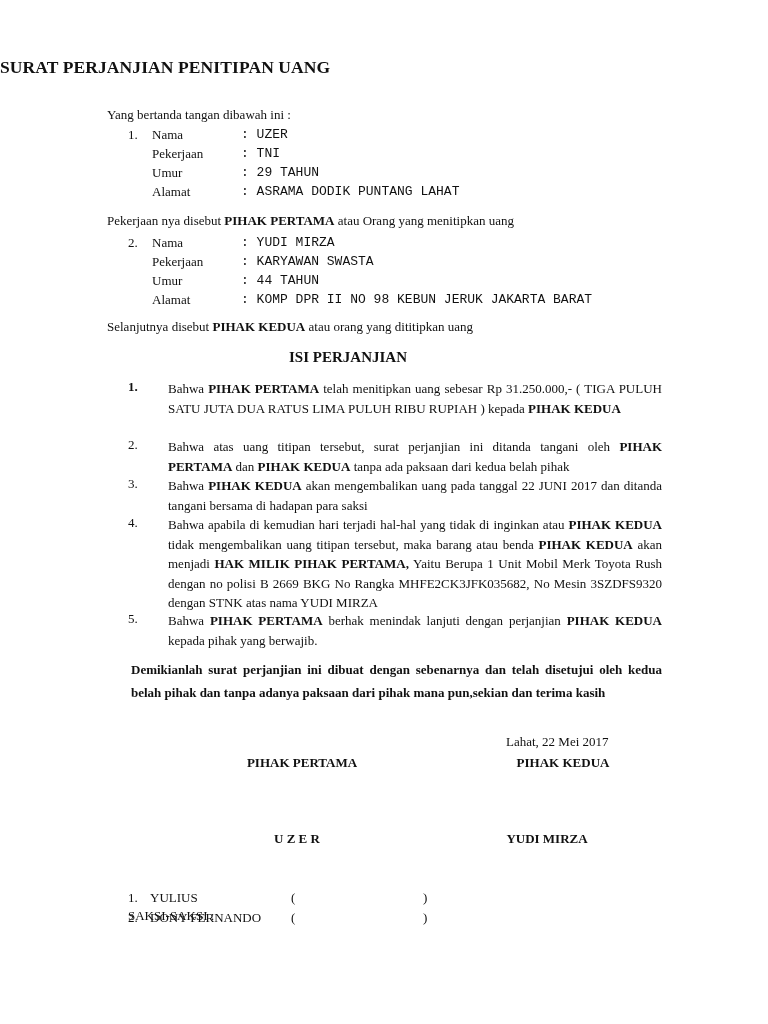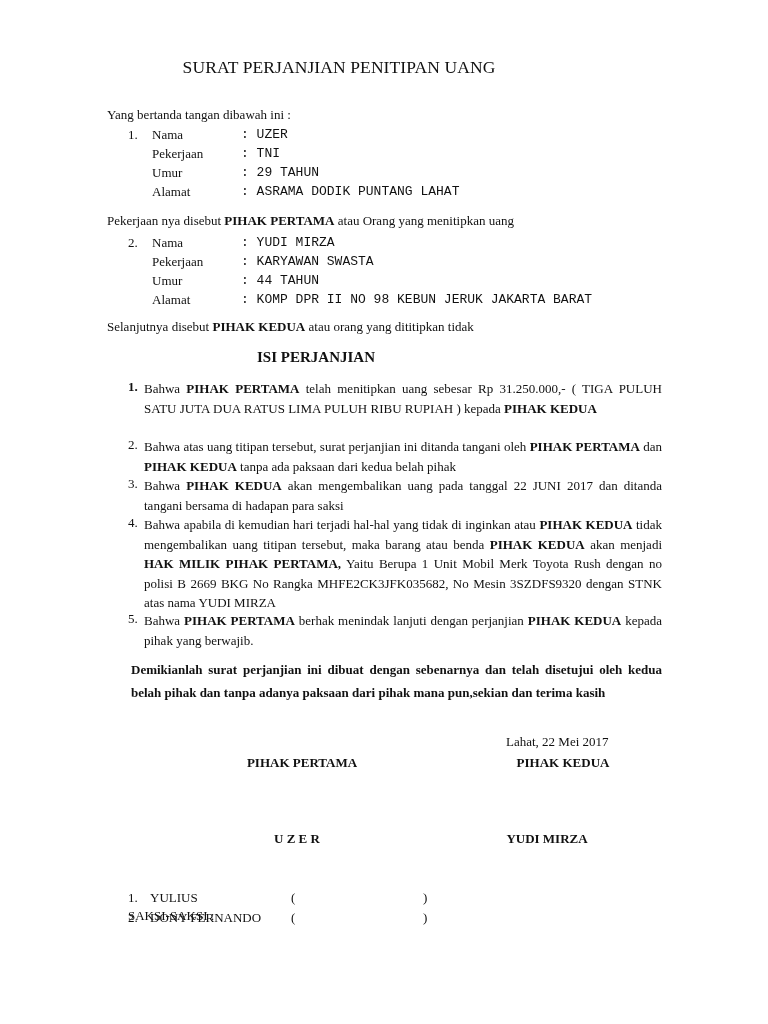--- a/index.html
+++ b/index.html
@@ -1,27 +1,27 @@
 <!DOCTYPE html>
 <html><head>
 <meta charset="utf-8">
 <style>
   html, body { margin: 0; padding: 0; background: #ffffff; }
   body { width: 768px; height: 1024px; position: relative; overflow: hidden;
          font-family: "Liberation Serif", "DejaVu Serif", serif; color: #111; font-size: 13px; }
   .abs { position: absolute; white-space: nowrap; }
-  .title { left: 0; width: 678px; top: 57px; text-align: center; font-weight: normal; font-size: 17.5px; letter-spacing: 0.1px; }
+  .title { left: 0; width: 678px; top: 57px; font-weight: bold; font-size: 17.5px; letter-spacing: 0.1px; }
   .intro { left: 107px; }
   .row-num { left: 128px; }
   .row-label { left: 152px; }
   .row-value { left: 241px; font-family: Liberation Mono, monospace; }
-  .sub-title { left: 0; width: 632px; top: 349px; text-align: center; font-weight: bold; font-size: 15px; }
+  .sub-title { left: 0; width: 632px; top: 349px; text-align: center; font-weight: bold; font-size: 15px; padding-left: 32px; }
   .clause { position: absolute; left: 128px; width: 534px; }
   .clause .num { position: absolute; left: 0; top: 0; }
-  .clause .txt { margin-left: 16px; text-align: justify; line-height: 19.6px; white-space: normal; font-family: Liberation Serif, serif; }
+  .clause .txt { margin-left: 40px; text-align: justify; line-height: 19.6px; white-space: normal; font-family: Liberation Serif, serif; }
   .clause .num.b { font-weight: bold; }
   .closing { position: absolute; left: 131px; width: 531px; line-height: 23px; text-align: justify; font-weight: bold; }
   b { font-weight: bold; }
   .sig { font-weight: bold; text-align: center; }
 </style>
 </head>
 <body>
 
 <div>
 
@@ -45,21 +45,21 @@
   <div>
     <div class="abs row-num" style="top:235px">2.</div>
     <div class="abs row-label" style="top:235px">Nama</div>
     <div class="abs row-value" style="top:235px">: YUDI MIRZA</div>
     <div class="abs row-label" style="top:254px">Pekerjaan</div>
     <div class="abs row-value" style="top:254px">: KARYAWAN SWASTA</div>
     <div class="abs row-label" style="top:273px">Umur</div>
     <div class="abs row-value" style="top:273px">: 44 TAHUN</div>
     <div class="abs row-label" style="top:292px">Alamat</div>
     <div class="abs row-value" style="top:292px">: KOMP DPR II NO 98 KEBUN JERUK JAKARTA BARAT</div>
-    <div class="abs intro" style="top:319px"><span>Selanjutnya disebut </span><b>PIHAK KEDUA</b><span> atau orang yang dititipkan tidak</span></div>
+    <div class="abs intro" style="top:319px"><span>Selanjutnya disebut </span><b>PIHAK KEDUA</b><span> atau orang yang dititipkan uang</span></div>
   </div>
 
   <div class="abs sub-title">ISI PERJANJIAN</div>
 
   <div class="clause" style="top:379px">
     <span class="num b">1.</span>
     <div class="txt"><span>Bahwa </span><b>PIHAK PERTAMA</b><span> telah menitipkan uang sebesar Rp 31.250.000,- ( TIGA PULUH SATU JUTA DUA RATUS LIMA PULUH  RIBU RUPIAH ) kepada </span><b>PIHAK KEDUA</b></div>
   </div>
   <div class="clause" style="top:437px">
     <span class="num">2.</span>

